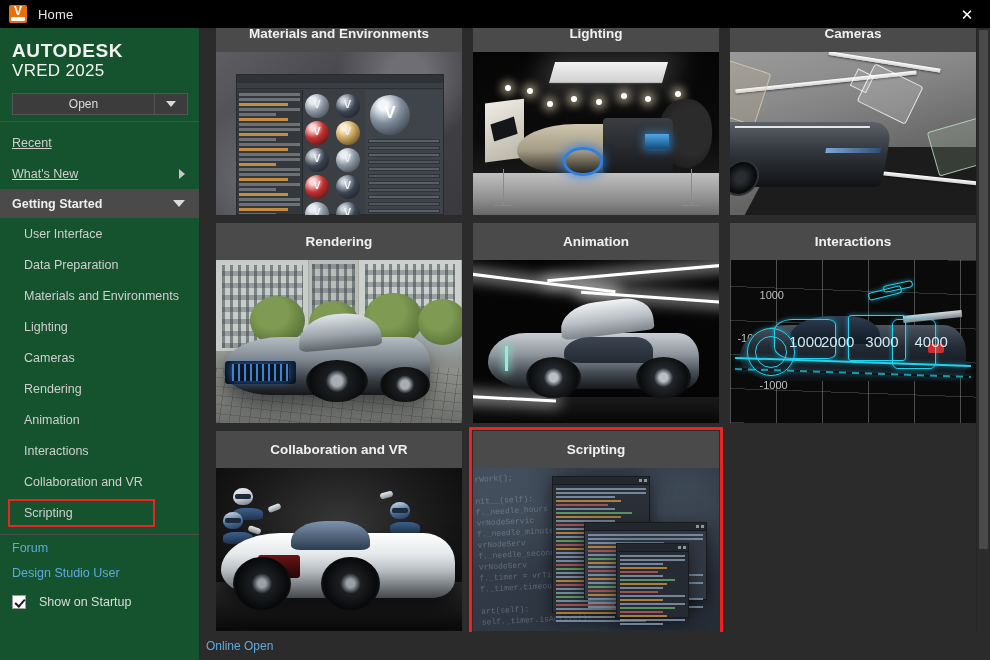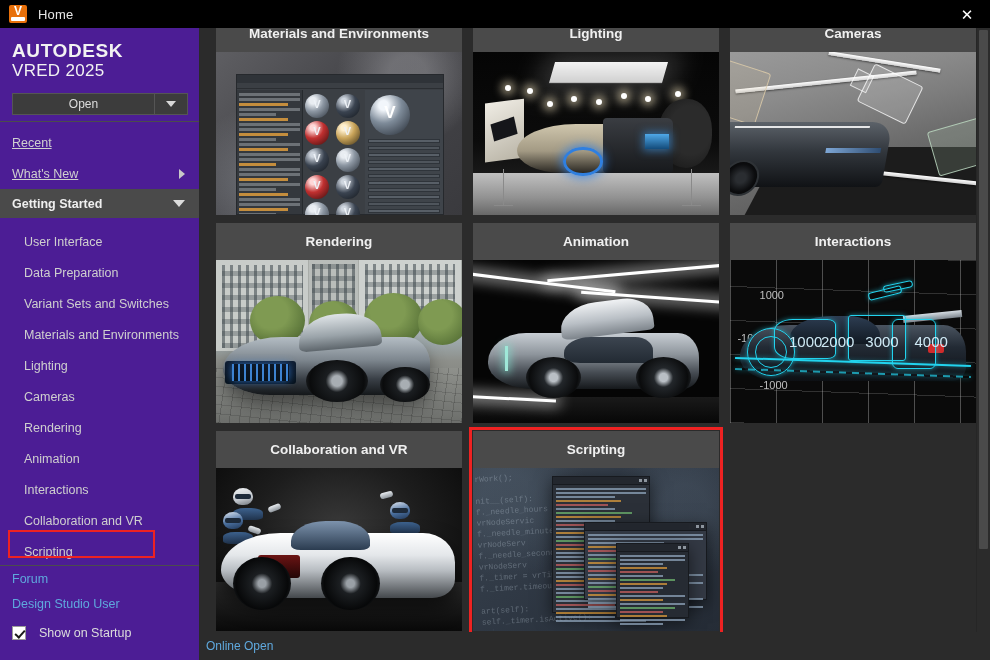--- a/index.html
+++ b/index.html
@@ -35,21 +35,21 @@
   }
   .win-close {
     position: absolute; right: 0; top: 0; width: 46px; height: 28px;
     display: flex; align-items: center; justify-content: center;
     color: #ffffff; font-size: 15px; line-height: 1;
   }
 
   
   .sidebar {
     position: absolute; left: 0; top: 28px; width: 200px; height: 632px;
-    background: #4c1d95; border-right: 1px solid #2a2a2a;
+    background: #14532d; border-right: 1px solid #2a2a2a;
   }
   .brand { padding: 12px 12px 4px 12px; }
   .brand .b1 {
     color: #f2f2f2; font-size: 19px; font-weight: bold; letter-spacing: .6px;
     line-height: 21px;
   }
   .brand .b2 {
     color: #f2f2f2; font-size: 17px; font-weight: normal; letter-spacing: .3px;
     line-height: 20px;
   }
@@ -88,21 +88,21 @@
   .section-head {
     height: 29px; display: flex; align-items: center; justify-content: space-between;
     padding: 0 14px 0 12px; background: #4a4a4a;
     color: #efefef; font-size: 12.5px; font-weight: bold;
   }
   .caret-dn-sm {
     width: 0; height: 0; border-left: 6px solid transparent;
     border-right: 6px solid transparent; border-top: 7px solid #dcdcdc;
   }
   .sub-item {
-    height: 31px; display: flex; align-items: flex-end; padding-left: 24px;
+    height: 31px; display: flex; align-items: center; padding-left: 24px;
     color: #cfcfcf; font-size: 12.5px; position: relative;
   }
   .sub-item.highlight { }
   .hl-box {
     position: absolute; left: 8px; right: 44px; top: 2px; bottom: 1px;
     border: 2px solid #ee2222; pointer-events: none;
   }
   .link-row {
     height: 25px; display: flex; align-items: center; padding-left: 12px;
     color: #5fa8dd; font-size: 12.5px;
@@ -650,23 +650,20 @@
       <span>Getting Started</span>
       <span class="caret-dn-sm"></span>
     </div>
 
     <div id="nav-items">
         <div class="sub-item">
           <span>User Interface</span>
         </div>
         <div class="sub-item">
           <span>Data Preparation</span>
-        </div>
-        <div class="sub-item">
-          <span>Variant Sets and Switches</span>
         </div>
         <div class="sub-item">
           <span>Materials and Environments</span>
         </div>
         <div class="sub-item">
           <span>Lighting</span>
         </div>
         <div class="sub-item">
           <span>Cameras</span>
         </div>

